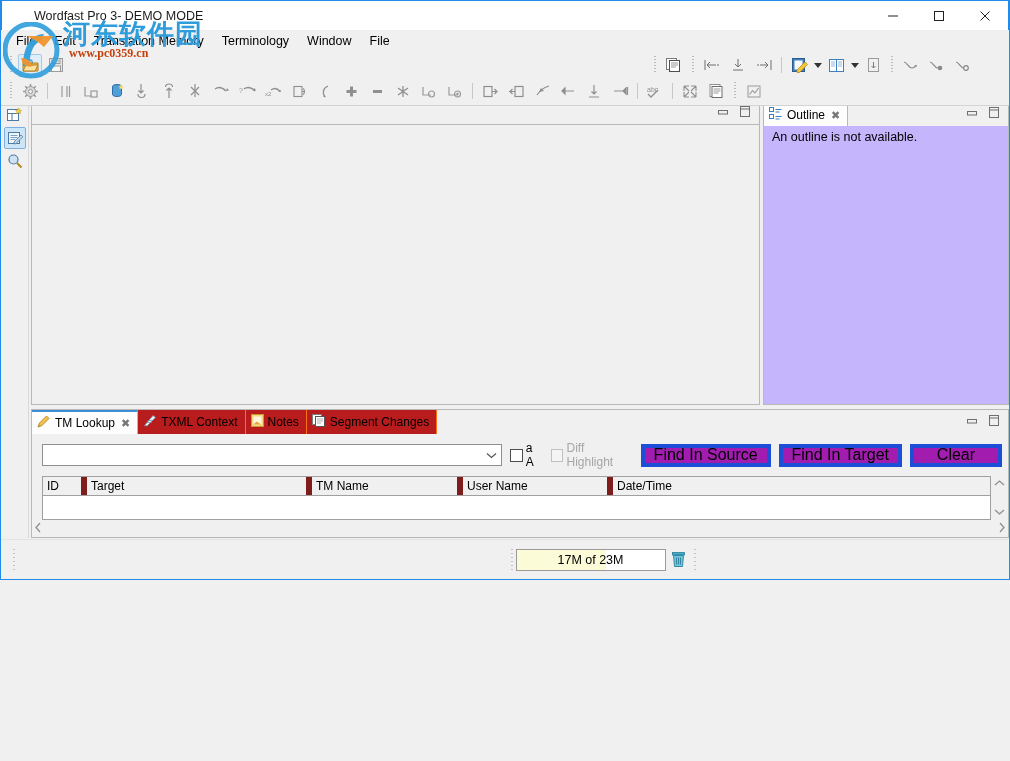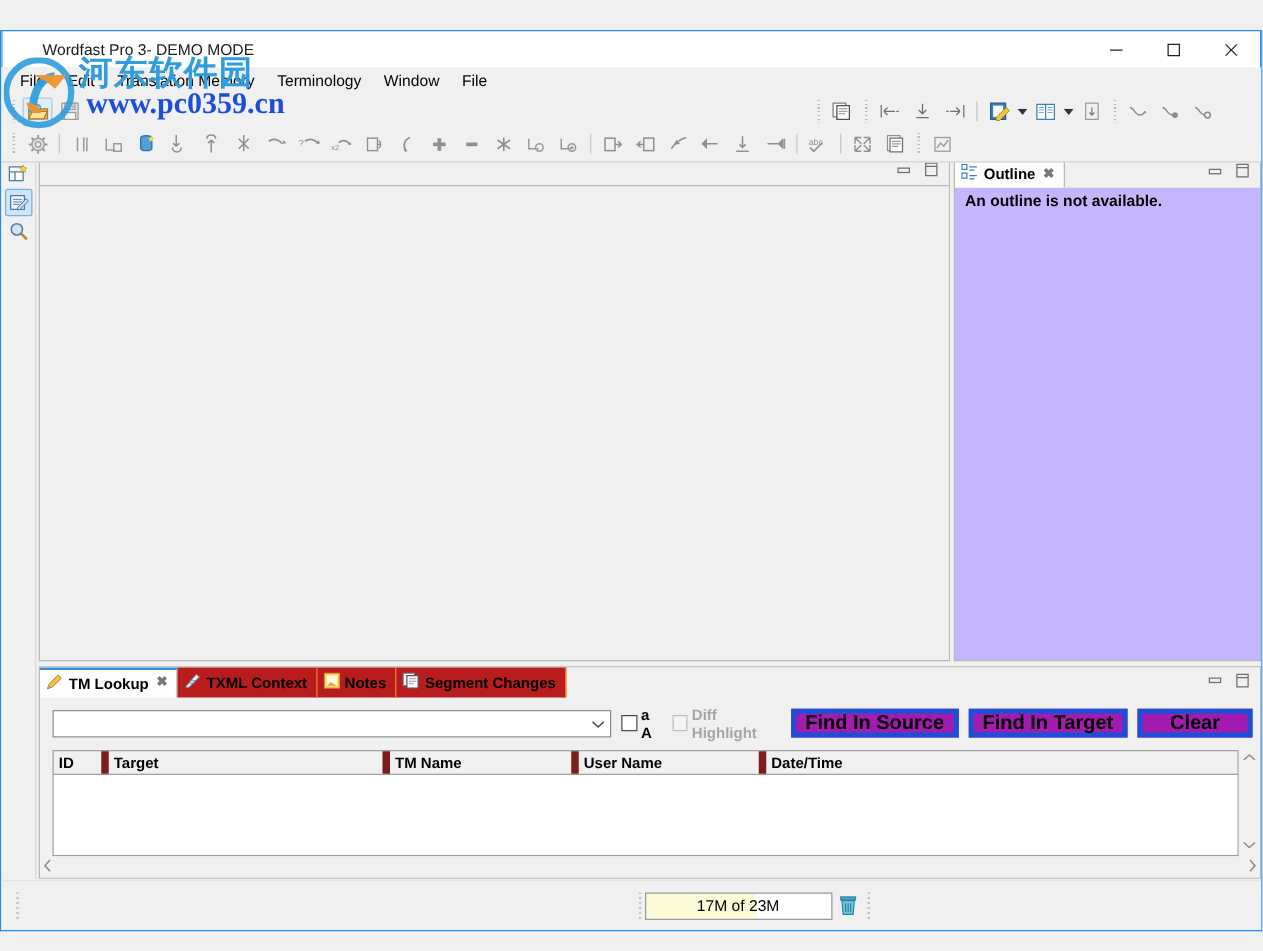--- a/index.html
+++ b/index.html
@@ -7,26 +7,25 @@
     margin: 0; padding: 0;
     width: 1010px; height: 761px;
     overflow: hidden;
     font-family: "Liberation Sans", sans-serif;
     font-size: 12px;
     color: #000;
     background: #f0f0f0;
   }
   #app {
     position: relative;
-    width: 1010px; height: 721px;
+    width: 1010px; height: 580px;
     background: #f0f0f0;
     border: 1px solid #1f8ceb;
     border-top: none;
     overflow: hidden;
-    margin-top: 24px;
   }
 
   
   .titlebar {
     position: relative;
     height: 30px;
     background: #ffffff;
     border-top: 1px solid #1f8ceb;
     border-left: 1px solid #1f8ceb;
     border-right: 1px solid #1f8ceb;
@@ -125,21 +124,21 @@
     border-radius: 2px;
   }
   .main-col { flex: 1; display: flex; flex-direction: column; min-width: 0; }
   .top-row { display: flex; height: 425px; min-height: 0; }
 
   
   .part {
     display: flex; flex-direction: column;
     background: #f0f0f0;
     border: 1px solid #b8b8b8;
-    min-width: 0; min-height: 0; font-weight: bold;
+    min-width: 0; min-height: 0;
   }
   .part-tabrow {
     display: flex; align-items: stretch;
     height: 24px;
     background: #f0f0f0;
     position: relative;
   }
   .part-tab {
     display: flex; align-items: center;
     gap: 4px;
@@ -295,22 +294,22 @@
     font-family: "DejaVu Sans", sans-serif;
     font-size: 27px; font-weight: bold;
     color: #2f9ddb;
     letter-spacing: 1px;
     white-space: nowrap;
   }
   .wm-url {
     position: absolute;
     left: 68px; top: 46px;
     font-family: "Liberation Serif", serif;
-    font-size: 24px; font-weight: bold;
-    color: #1d4ed8;
+    font-size: 12px; font-weight: bold;
+    color: #c2410c;
     white-space: nowrap;
   }
   .wm-logo { position: absolute; left: 2px; top: 22px; }
 </style>
 </head>
 <body>
 
 <div id="app">
 
   <div class="titlebar">

